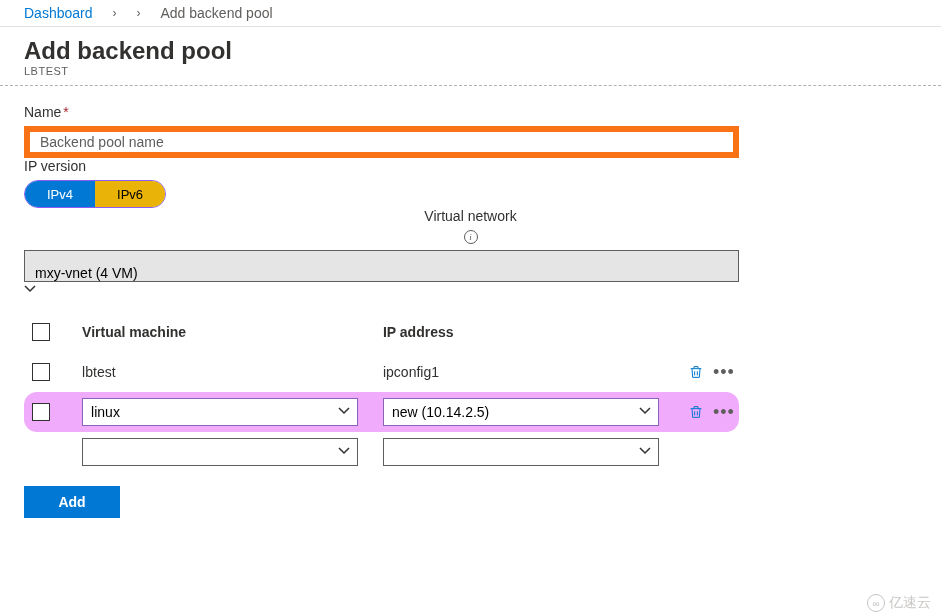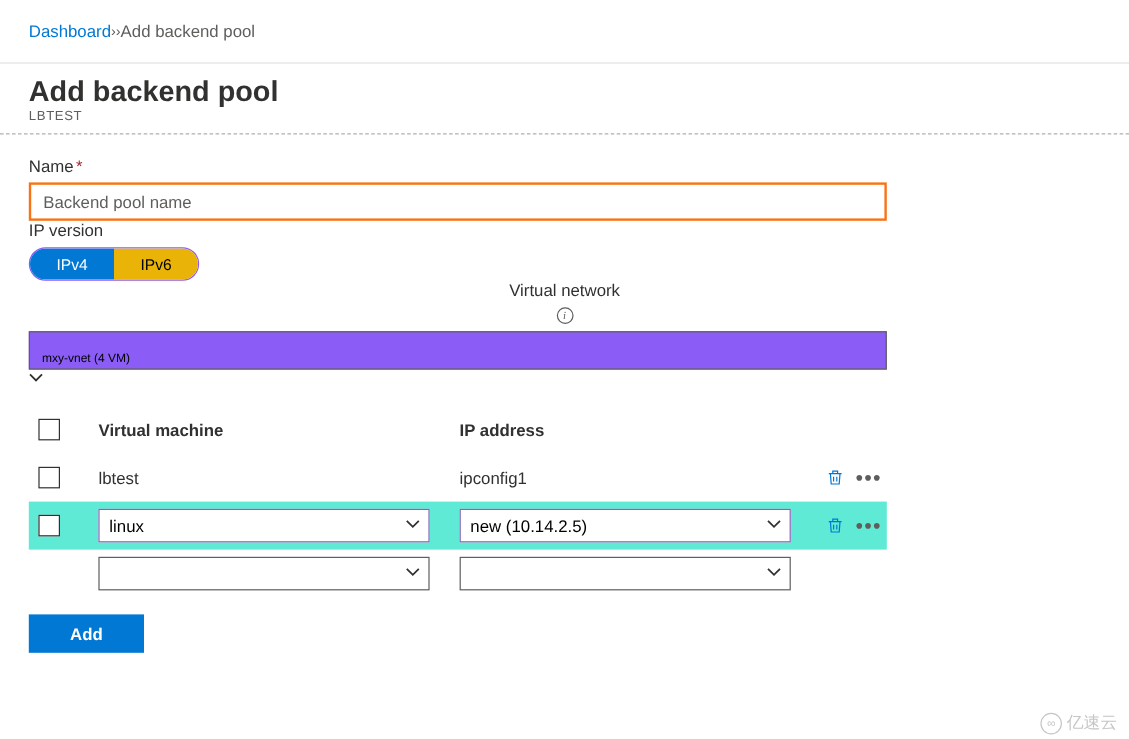--- a/index.html
+++ b/index.html
@@ -7,45 +7,45 @@
       font-family: 'Segoe UI', Arial, sans-serif;
       font-size: 14px;
       color: #323130;
       background: #fff;
       width: 941px;
       height: 616px;
       overflow: hidden;
       position: relative;
     }
     .breadcrumb {
-      padding: 18px 24px;
+      padding: 5px 24px;
       border-bottom: 1px solid #e1e1e1;
       display: flex;
       align-items: center;
-      gap: 0;
+      gap: 20px;
       font-size: 14px;
     }
     .breadcrumb a { color: #0078d4; text-decoration: none; cursor: pointer; }
     .breadcrumb .current { color: #605e5c; }
     .breadcrumb .chev { color: #605e5c; font-size: 12px; }
     .header {
       padding: 10px 24px 8px;
       border-bottom: 1px dashed #b3b0ad;
     }
     .header h1 { font-size: 24px; font-weight: 600; }
     .header .sub { font-size: 11px; color: #605e5c; letter-spacing: 0.5px; }
     .form { padding: 18px 24px; }
     .field { }
     .label { display: block; margin-bottom: 6px; font-size: 14px; }
     .req { color: #a4262c; margin-left: 2px; }
     .text-input {
       width: 715px;
       height: 32px;
       padding: 0 10px;
-      border: 2px solid #f97316;
+      border: 6px solid #f97316;
       font-size: 14px;
       font-family: inherit;
     }
     .text-input::placeholder { color: #605e5c; }
     .pill-group {
       display: inline-flex;
       border: 1px solid #8b5cf6;
       border-radius: 16px;
       overflow: hidden;
       height: 28px;
@@ -64,39 +64,39 @@
       width: 14px; height: 14px; border: 1px solid #605e5c; border-radius: 50%;
       display: inline-flex; align-items: center; justify-content: center;
       font-size: 9px; color: #605e5c; font-style: italic; font-family: serif;
     }
     .select-wrap { position: relative; width: 715px; }
     .select {
       width: 100%;
       height: 32px;
       padding: 14px 30px 0 10px;
       border: 1px solid #605e5c;
-      background: #8b5cf6;
-      font-size: 10px;
+      background: #e5e5e5;
+      font-size: 14px;
       text-align: left;
       cursor: pointer;
       display: flex; align-items: center;
     }
     .chev-d svg { width: 12px; height: 12px; }
 
     .grid { width: 715px; margin-top: 14px; }
     .grid-row { display: flex; align-items: center; min-height: 40px; gap: 25px; padding: 2px 0; }
     .grid-header { font-weight: 600; font-size: 14px; }
     .grid-row .cb-col { width: 36px; display:flex; justify-content:center; }
     .grid-row .vm-col { width: 300px; }
     .grid-row .ip-col { width: 300px; }
     .grid-row .act-col { width: 60px; display:flex; gap:4px; justify-content:flex-start; align-items:center; }
     .checkbox {
       width: 18px; height: 18px; border: 1px solid #323130; cursor: pointer; background:#fff;
     }
-    .row-highlight { background: #5eead4; }
+    .row-highlight { background: #f0abfc; border-radius: 13px; }
     .cell-select {
       position: relative; width: 100%;
     }
     .cell-select .sel-btn {
       width: 100%; height: 28px; border: 1px solid #605e5c; background:#fff;
       padding: 0 28px 0 8px; text-align: left; font-size: 14px; cursor: pointer;
       display:flex; align-items:center;
     }
     .cell-select.purple .sel-btn { border-color: #8764b8; }
     .cell-select .chev-d { position:absolute; right:8px; top:50%; transform:translateY(-50%); }

